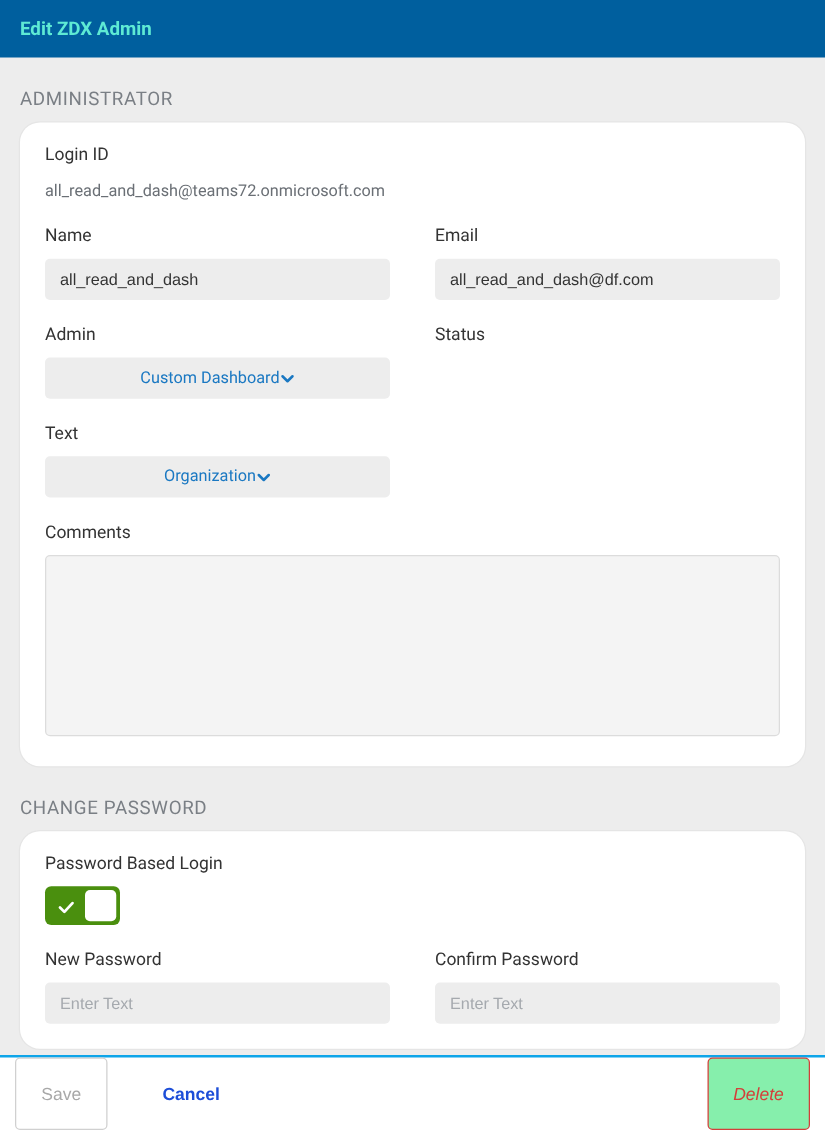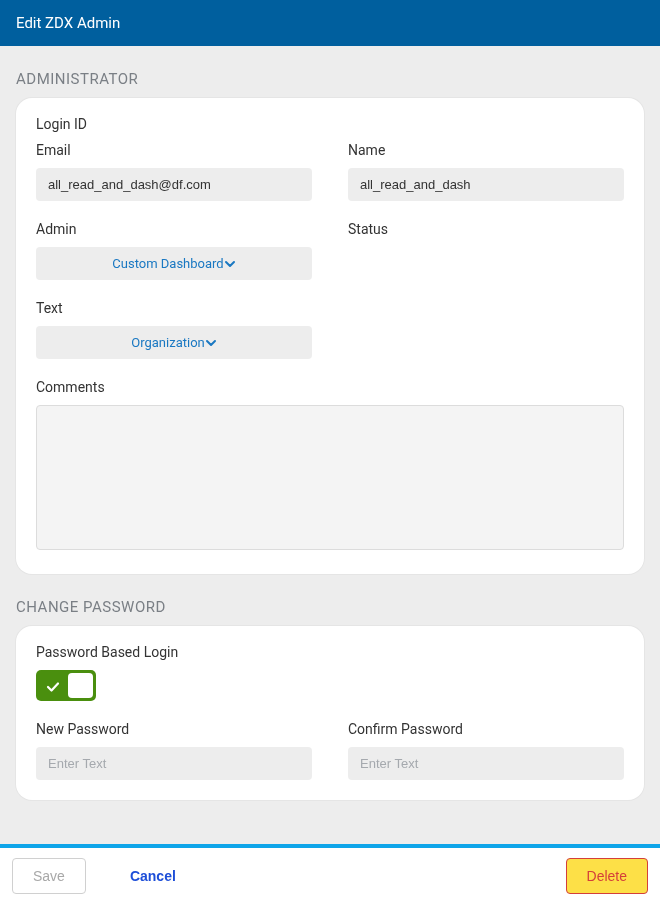--- a/index.html
+++ b/index.html
@@ -6,24 +6,24 @@
 body {
   font-family: -apple-system, BlinkMacSystemFont, "Segoe UI", Roboto, Arial, sans-serif;
   background: #ededed;
   width: 660px;
   height: 904px;
   overflow: hidden;
   position: relative;
 }
 .header {
   background: #005f9e;
-  color: #ffffff;
+  color: #5eead4;
   padding: 14px 16px;
   font-size: 15px;
-  font-weight: 400;
+  font-weight: 700;
 }
 .content {
   padding: 0 16px;
 }
 .section-label {
   color: #7a7f85;
   font-size: 15px;
   letter-spacing: 0.5px;
   text-transform: uppercase;
   margin: 24px 0 10px 0;
@@ -124,23 +124,22 @@
   background: #fff;
   border-radius: 4px;
 }
 .footer {
   position: absolute;
   bottom: 0;
   left: 0;
   right: 0;
   height: 60px;
   background: #fff;
-  border-top: 4px solid #0ea5e9;
-  display: flex;
-  align-items: center;
+  border-top: 2px solid #0ea5e9;
+  display: flex;
   padding: 0 12px;
 }
 .btn {
   border-radius: 4px;
   font-size: 14px;
   padding: 9px 20px;
   cursor: pointer;
   border: none;
   background: none;
 }
@@ -150,46 +149,48 @@
   background: #fff;
   margin-right: 24px;
 }
 .btn-cancel {
   color: #1d4ed8;
   font-weight: 700;
 }
 .btn-delete {
   border: 1px solid #d43f3a;
   color: #d43f3a;
-  background: #fde047;
+  background: #86efac;
   margin-left: auto;
+  font-style: italic;
 }
 </style>
 </head>
 <body>
 
 <div class="header">
   <span>Edit ZDX Admin</span>
 </div>
 
 <div class="content">
 
   <div class="section-label">ADMINISTRATOR</div>
 
   <div class="card">
     <div class="field-label">Login ID</div>
+    <div class="login-id-value">all_read_and_dash@teams72.onmicrosoft.com</div>
 
     <div class="row">
+      <div class="col">
+        <div class="field-label">Name</div>
+        <input class="text-input" value="all_read_and_dash" style="">
+      </div>
       <div class="col">
         <div class="field-label">Email</div>
         <input class="text-input" value="all_read_and_dash@df.com" style="">
-      </div>
-      <div class="col">
-        <div class="field-label">Name</div>
-        <input class="text-input" value="all_read_and_dash" style="">
       </div>
     </div>
 
     <div class="row">
       <div class="col">
         <div class="field-label">Admin</div>
         <div class="select">
           <span>Custom Dashboard</span>
           <span class="chevron">
             <svg viewBox="0 0 12 12" width="12" height="12">

